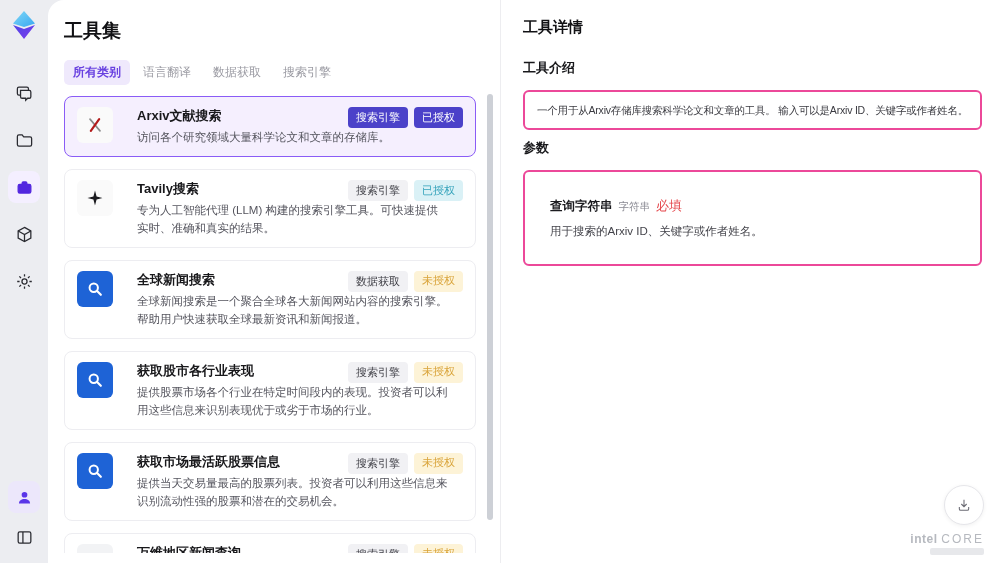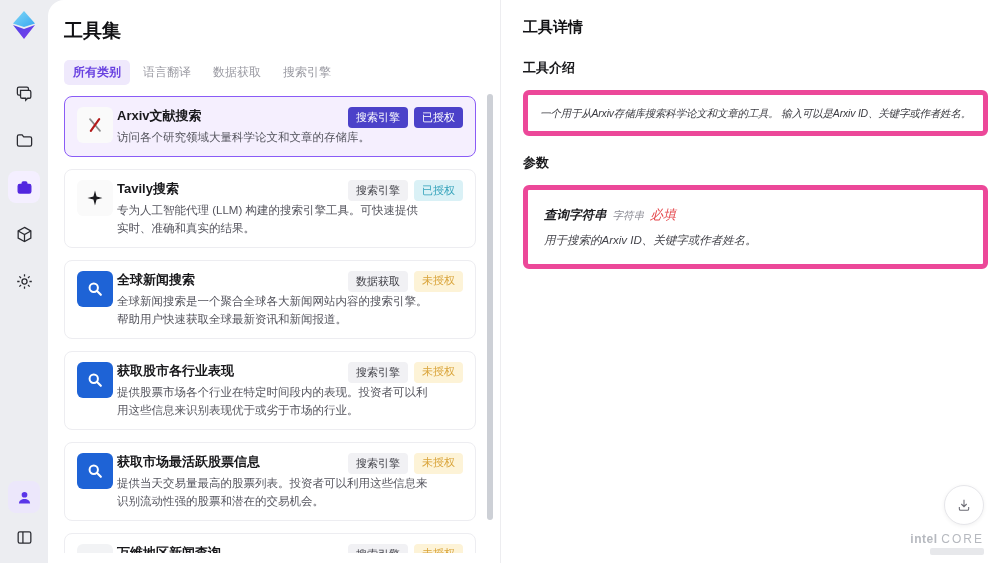--- a/index.html
+++ b/index.html
@@ -37,21 +37,21 @@
   .left-col { width: 452px; flex: none; padding: 18px 0 0 16px; position: relative; }
   .panel-title { font-size: 19px; font-weight: bold; color: #111114; }
 
   .tabs { display: flex; gap: 4px; margin-top: 16px; align-items: center; }
   .tab { font-size: 12px; color: #9b9ba3; padding: 4px 9px; border-radius: 5px; cursor: pointer; white-space: nowrap; }
   .tab.active { color: #6840e0; background: #efe9fc; font-weight: bold; }
 
   .tool-list { margin-top: 11px; padding-right: 24px; display: flex; flex-direction: column; gap: 12px; height: 457px; overflow: hidden; }
   .card {
     position: relative; border: 1px solid #ededf1; border-radius: 8px;
-    background: #fff; padding: 10px 12px; display: flex; gap: 4px; cursor: pointer; flex: none;
+    background: #fff; padding: 10px 12px; display: flex; gap: 24px; cursor: pointer; flex: none;
   }
   .card.selected { background: #f5effe; border: 1.5px solid #8a5cf6; }
   .tool-icon {
     width: 36px; height: 36px; border-radius: 6px; flex: none;
     display: flex; align-items: center; justify-content: center; background: #fafafa;
   }
   .tool-icon.blue { background: #1e63d6; }
   .tool-icon.gray { background: #f2f3f5; }
   .tool-icon svg { width: 20px; height: 20px; }
   .card-body { flex: 1; min-width: 0; }
@@ -66,26 +66,26 @@
 
   .scrollbar { position: absolute; right: 7px; top: 92px; bottom: 8px; width: 6px; }
   .scroll-thumb { position: absolute; top: 2px; width: 6px; height: 92%; border-radius: 3px; background: #cdd0d6; }
 
   
   .right-col { flex: 1; border-left: 1px solid #ededf0; padding: 18px 22px; position: relative; }
   .section-title { font-size: 13px; font-weight: bold; color: #18181b; }
   .details-title { font-size: 15px; font-weight: bold; color: #111114; }
   .intro-block { margin-top: 22px; }
   .info-card {
-    margin-top: 13px; border: 5px solid #ec4899; border-radius: 6px;
-    background: #fff; padding: 10px 12px; font-style: italic;
+    margin-top: 13px; border: 2px solid #ec4899; border-radius: 6px;
+    background: #fff; padding: 10px 12px;
   }
   .intro-text { font-size: 10.5px; letter-spacing: -0.2px; color: #3a3a40; white-space: nowrap; line-height: 16px; }
-  .params-block { margin-top: 18px; }
-  .param-card { padding: 16px; }
+  .params-block { margin-top: 9px; }
+  .param-card { padding: 25px; }
   .param-head { display: flex; align-items: baseline; gap: 6px; }
   .param-name { font-size: 12.5px; font-weight: bold; color: #1c1c20; }
   .param-type { font-size: 10.5px; color: #8a8a93; }
   .param-required { font-size: 13px; color: #e5484d; }
   .param-desc { font-size: 11.5px; color: #44444b; margin-top: 9px; }
 
   
   .download-fab {
     position: absolute; right: 16px; bottom: 38px; width: 40px; height: 40px;
     border-radius: 50%; background: #fff; border: 1px solid #e6e6ea;

